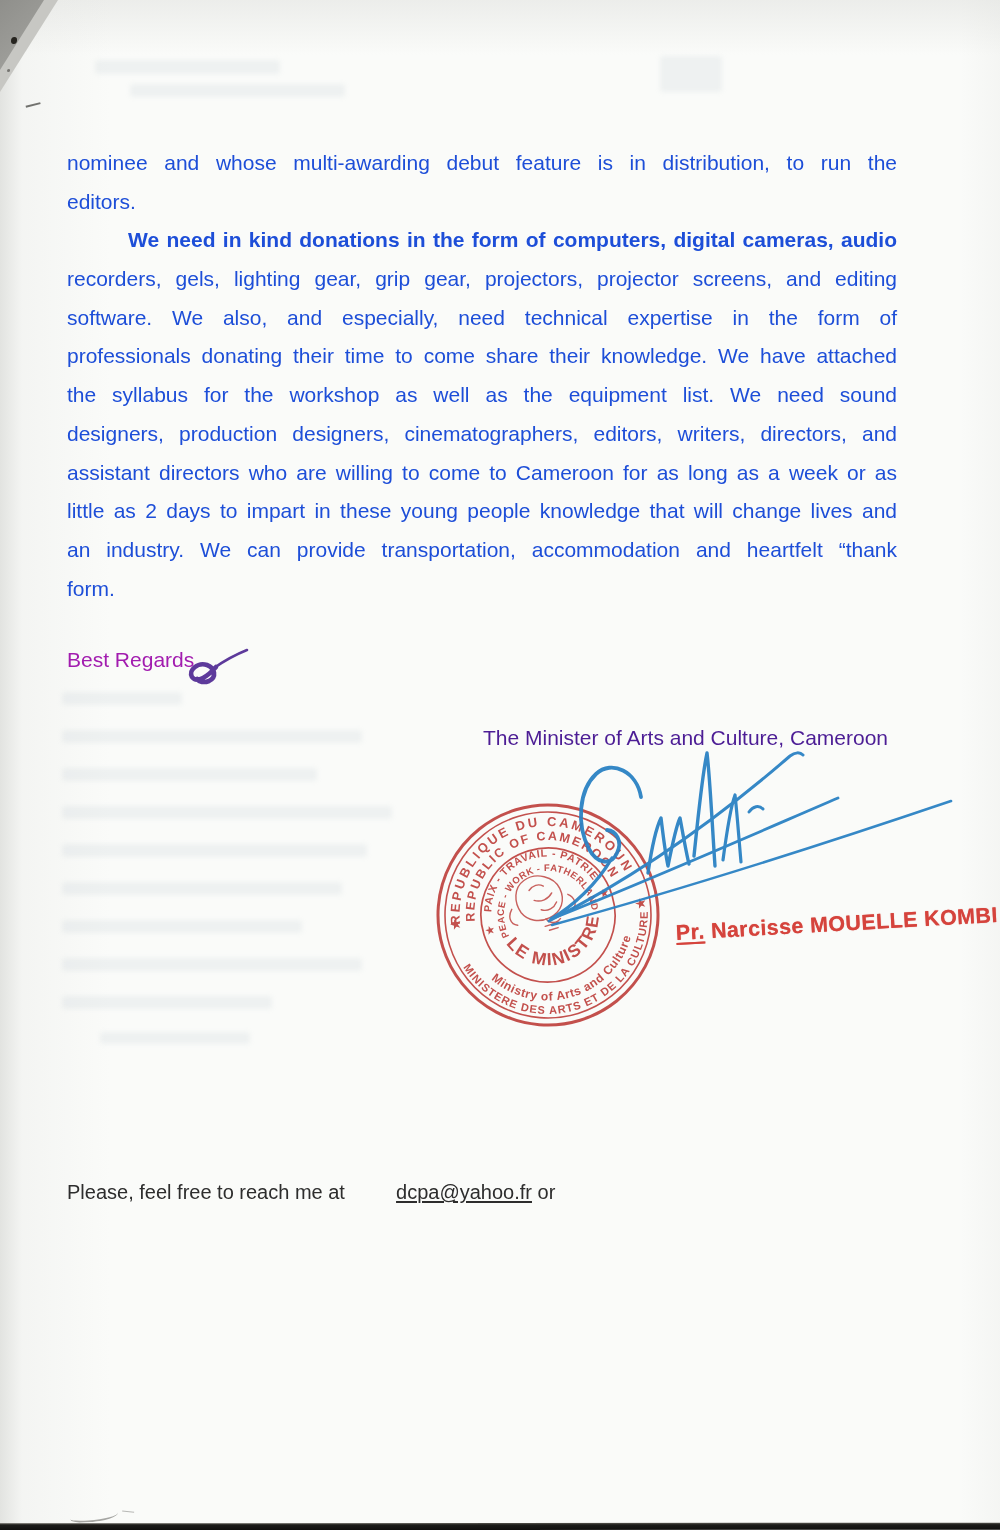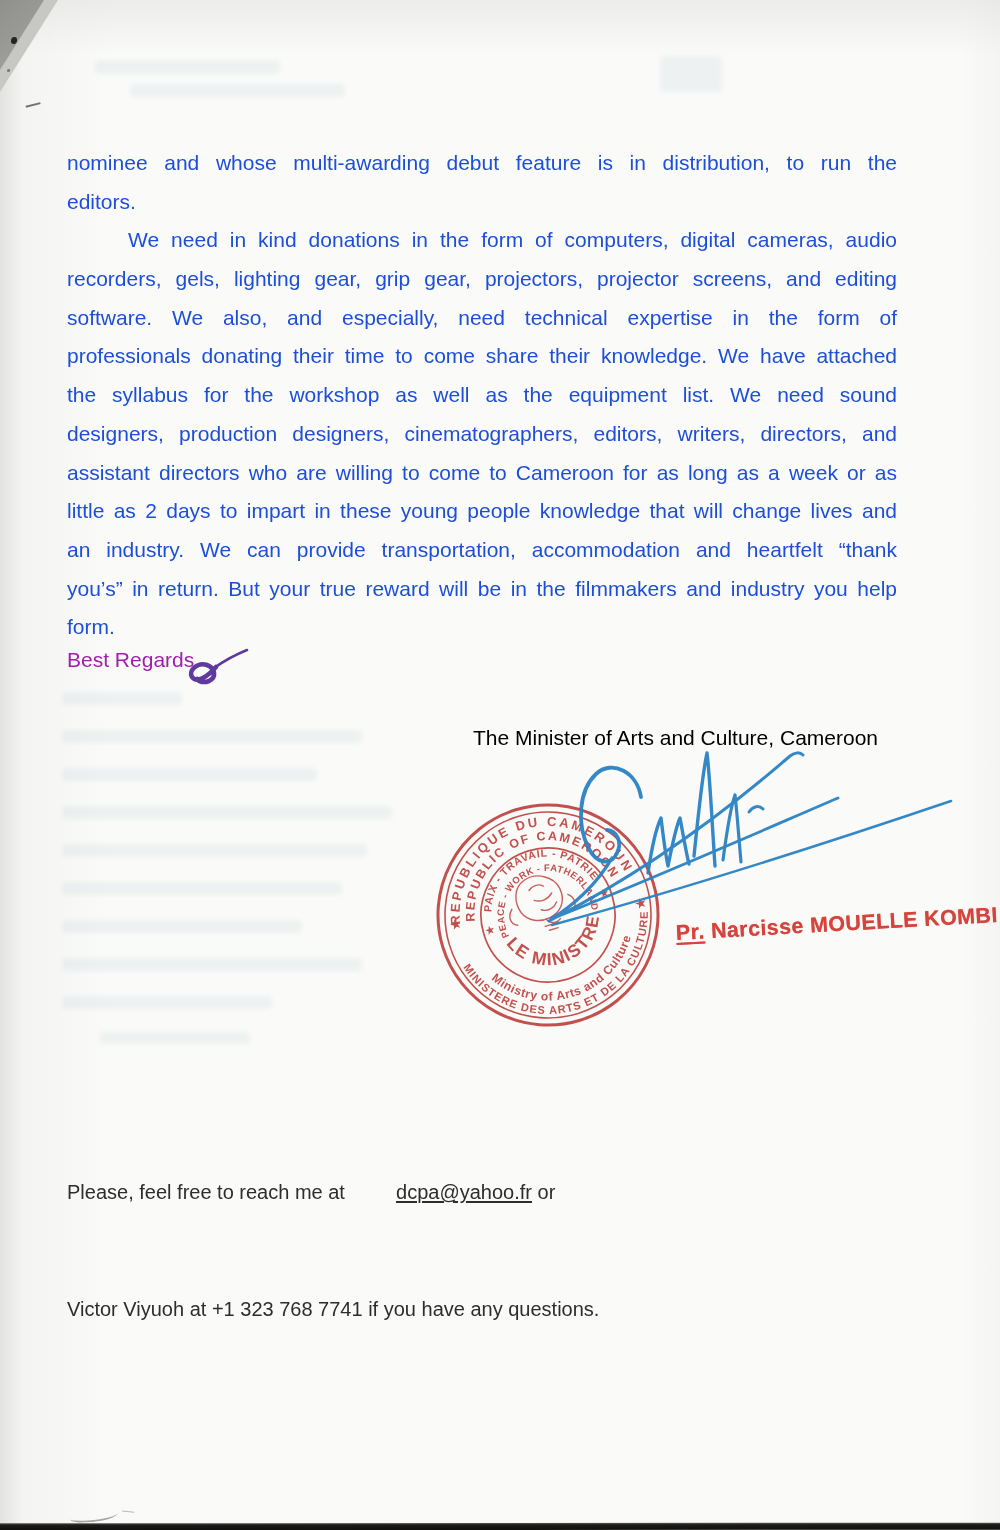--- a/index.html
+++ b/index.html
@@ -22,24 +22,24 @@
     background:linear-gradient(135deg,#8f8f8b,#a6a6a2);clip-path:polygon(0 0,44px 0,0 70px);}
   .speck{position:absolute;z-index:8;background:#26241f;border-radius:60% 40% 55% 45%;}
   .tick-mark{position:absolute;left:25px;top:99px;width:15px;height:5px;z-index:8;
     border-bottom:2px solid rgba(70,70,66,.75);transform:rotate(-14deg);}
   
   .ghost{position:absolute;z-index:2;background:rgba(148,168,184,.11);filter:blur(2.5px);border-radius:3px;}
   
   .bodytext{position:absolute;left:67px;top:116px;width:830px;z-index:3;color:#1d4ed8;margin-top:28px;}
   .line{font-size:21px;height:38.7px;line-height:38.7px;text-align:justify;text-align-last:justify;}
   .line.last-left{text-align-last:left;}
-  .line.indent{padding-left:61px;}
+  .line.indent{padding-left:61px;font-weight:bold;}
   .closing{position:absolute;left:67px;top:648px;z-index:3;font-size:21px;color:#a21caf;}
   .flourish{position:absolute;left:186px;top:643px;z-index:4;}
-  .minister{position:absolute;left:473px;top:726px;z-index:3;font-size:21px;color:#000000;}
+  .minister{position:absolute;left:483px;top:726px;z-index:3;font-size:21px;color:#4c1d95;}
   .stamp{position:absolute;left:428px;top:795px;z-index:4;opacity:.92;mix-blend-mode:multiply;}
   .signature{position:absolute;left:520px;top:733px;z-index:5;}
   .stamped-name{
     position:absolute;left:676px;top:921px;z-index:4;
     font-size:21.5px;font-weight:bold;color:#d5433c;letter-spacing:.4px;
     transform:rotate(-3.2deg);transform-origin:left center;
     text-shadow:0 0 .7px rgba(213,67,60,.85);white-space:nowrap;
   }
   .stamped-name .pr{text-decoration:underline;text-underline-offset:3px;}
   .contact{position:absolute;left:67px;top:1095px;z-index:3;font-size:20px;color:#2d2d2d;line-height:39px;white-space:pre;}
@@ -79,21 +79,20 @@
       <div class="line last-left">editors.</div>
       <div class="line indent">We need in kind donations in the form of computers, digital cameras, audio</div>
       <div class="line">recorders, gels, lighting gear, grip gear, projectors, projector screens, and editing</div>
       <div class="line">software. We also, and especially, need technical expertise in the form of</div>
       <div class="line">professionals donating their time to come share their knowledge. We have attached</div>
       <div class="line">the syllabus for the workshop as well as the equipment list. We need sound</div>
       <div class="line">designers, production designers, cinematographers, editors, writers, directors, and</div>
       <div class="line">assistant directors who are willing to come to Cameroon for as long as a week or as</div>
       <div class="line">little as 2 days to impart in these young people knowledge that will change lives and</div>
       <div class="line">an industry. We can provide transportation, accommodation and heartfelt “thank</div>
-      <div class="line">you’s” in return. But your true reward will be in the filmmakers and industry you help</div>
       <div class="line last-left">form.</div>
     </div>
 
   <div class="closing">
     <span>Best Regards</span>
   </div>
   <svg class="flourish" width="70" height="46" viewBox="186 643 70 46">
     <g fill="none" stroke="#5d3a9b" stroke-linecap="round" stroke-linejoin="round">
       <path stroke-width="2.6" d="M 247 650 C 237 654 224 661 214 668"></path>
       <path stroke-width="4.6" d="M 216 667 C 208 676 197 684 192 677 C 188 670 198 662 207 665 C 215 668 217 677 209 681 C 204 683 199 682 197 679"></path>
@@ -153,21 +152,20 @@
       <path stroke-width="3" d="M 749 812 C 753 806 759 805 763 809"></path>
     </g>
   </svg>
 
   <div class="stamped-name">
     <span class="pr">Pr.</span><span> Narcisse MOUELLE KOMBI</span>
   </div>
 
   <div class="contact">
     <div><span>Please, feel free to reach me at  </span><span class="email">dcpa@yahoo.fr</span><span> or</span></div>
-    <div>Victor Viyuoh at +1 323 768 7741 if you have any questions.</div>
   </div>
 
   <div class="corner-halo"></div>
   <div class="corner-fold"></div>
   <div class="speck" style="left:11px;top:37px;width:6px;height:7px;"></div>
   <div class="speck" style="left:7px;top:69px;width:3px;height:3px;opacity:.5;"></div>
   <div class="tick-mark"></div>
   <div class="pencil-wisp"></div>
   <div class="pencil-dash"></div>
   <div class="bottom-bar"></div>

